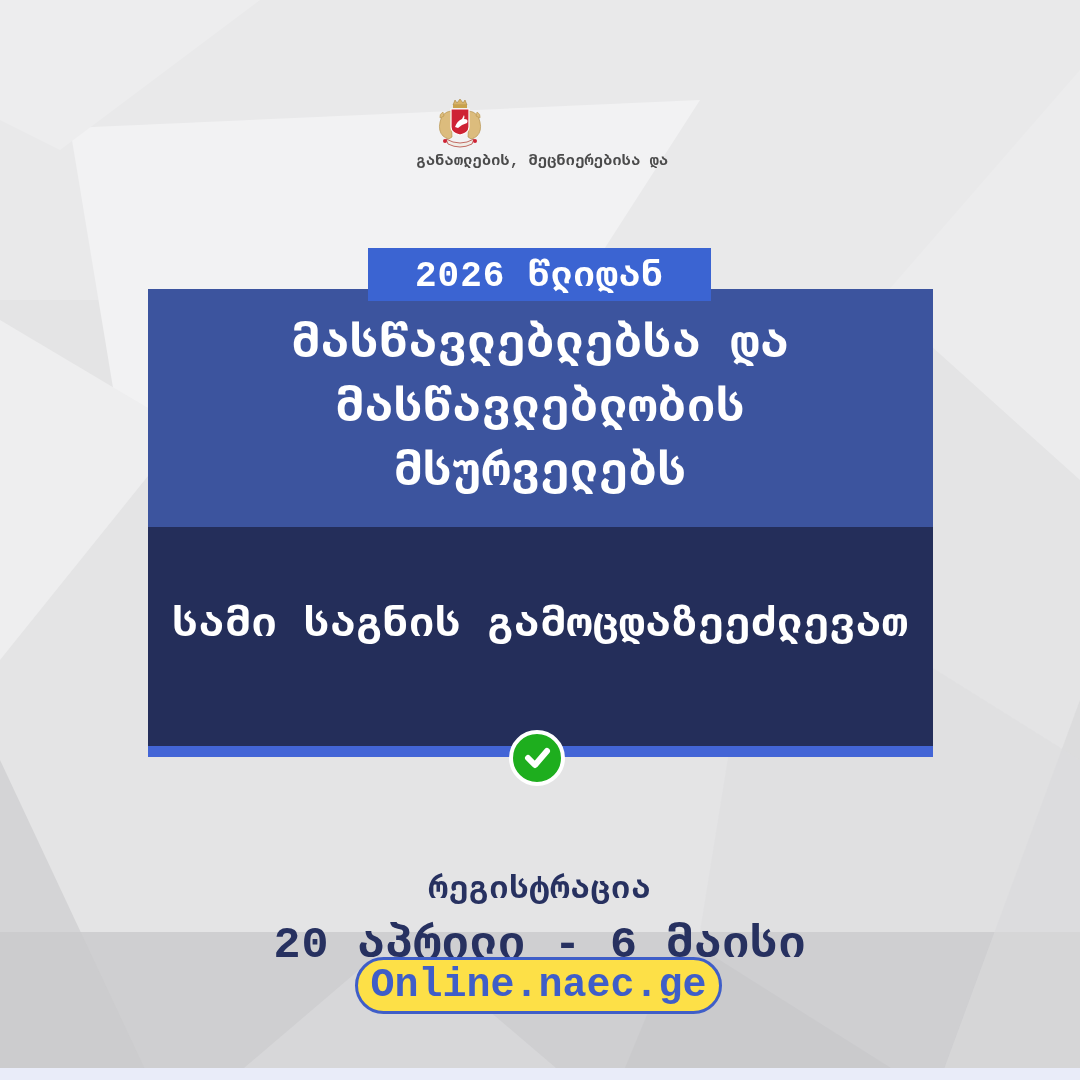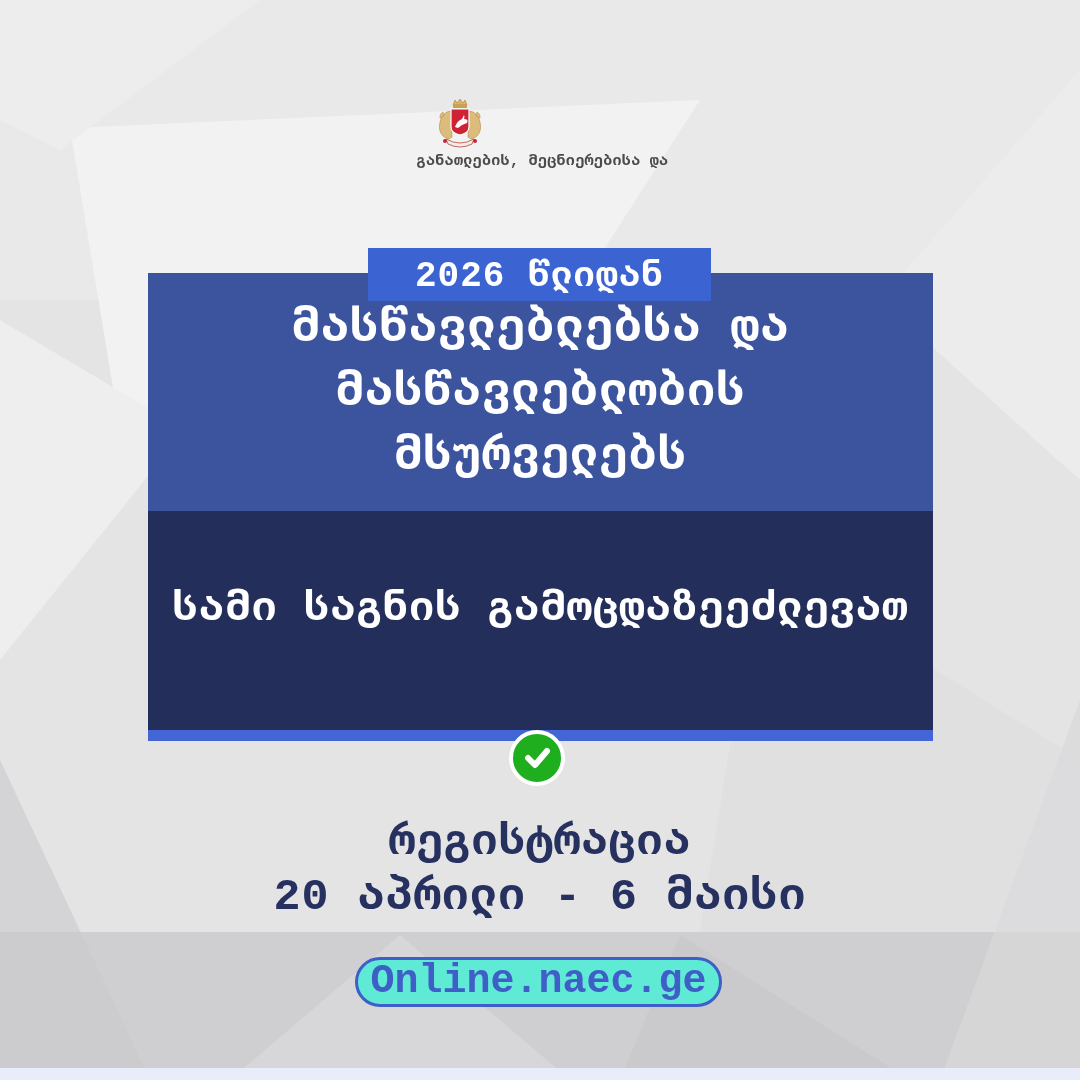--- a/index.html
+++ b/index.html
@@ -17,21 +17,21 @@
     line-height:1.3;letter-spacing:.3px;
   }
   
   .badge{
     position:absolute;left:368px;top:248px;width:343px;height:53px;z-index:3;
     background:#3b64d2;color:#fff;font-weight:bold;font-size:36px;
     display:flex;align-items:center;justify-content:center;letter-spacing:1px;
   }
   
   .main-box{
-    position:absolute;left:148px;top:273px;width:785px;height:468px;z-index:2;
+    position:absolute;left:148px;top:289px;width:785px;height:468px;z-index:2;
     background:#3c549e;display:flex;flex-direction:column;
   }
   .box-top{
     height:238px;display:flex;flex-direction:column;align-items:center;
     justify-content:center;color:#fff;font-weight:bold;font-size:47px;
     line-height:64px;text-align:center;letter-spacing:1px;padding-top:2px;box-sizing:border-box;
   }
   .box-dark{
     height:219px;background:#242e5a;display:flex;flex-direction:row;
     align-items:center;justify-content:center;color:#fff;font-weight:bold;
@@ -43,28 +43,28 @@
   .check-circle{
     position:absolute;left:509px;top:730px;width:48px;height:48px;z-index:4;
     background:#1eae1e;border:4px solid #fff;border-radius:50%;
     display:flex;align-items:center;justify-content:center;
   }
   
   .registration{
     position:absolute;left:0;top:818px;width:1080px;z-index:2;text-align:center;
     color:#273160;font-weight:bold;letter-spacing:1px;
   }
-  .reg-title{font-size:44px;line-height:48px;}
+  .reg-title{font-size:32px;line-height:48px;margin-top:48px;}
   .reg-dates{font-size:45px;line-height:56px;margin-top:4px;}
   
   .cta{
-    position:absolute;left:355px;top:957px;width:367px;height:50px;z-index:3;
-    background:#5eead4;border:3px solid #3f5ec8;border-radius:38px;
+    position:absolute;left:355px;top:957px;width:367px;height:57px;z-index:3;
+    background:#fde047;border:3px solid #3f5ec8;border-radius:38px;
     color:#3f5ec8;font-weight:bold;font-size:40px;
-    display:flex;align-items:flex-end;justify-content:center;box-sizing:border-box;
+    display:flex;align-items:center;justify-content:center;box-sizing:border-box;
     cursor:pointer;
   }
   .bottom-strip{position:absolute;left:0;top:1068px;width:1080px;height:12px;background:#e9ecf9;z-index:2;}
 </style>
 </head>
 <body>
 
 <div class="canvas">
 
   <svg class="bg-svg" width="1080" height="1080" viewBox="0 0 1080 1080">

